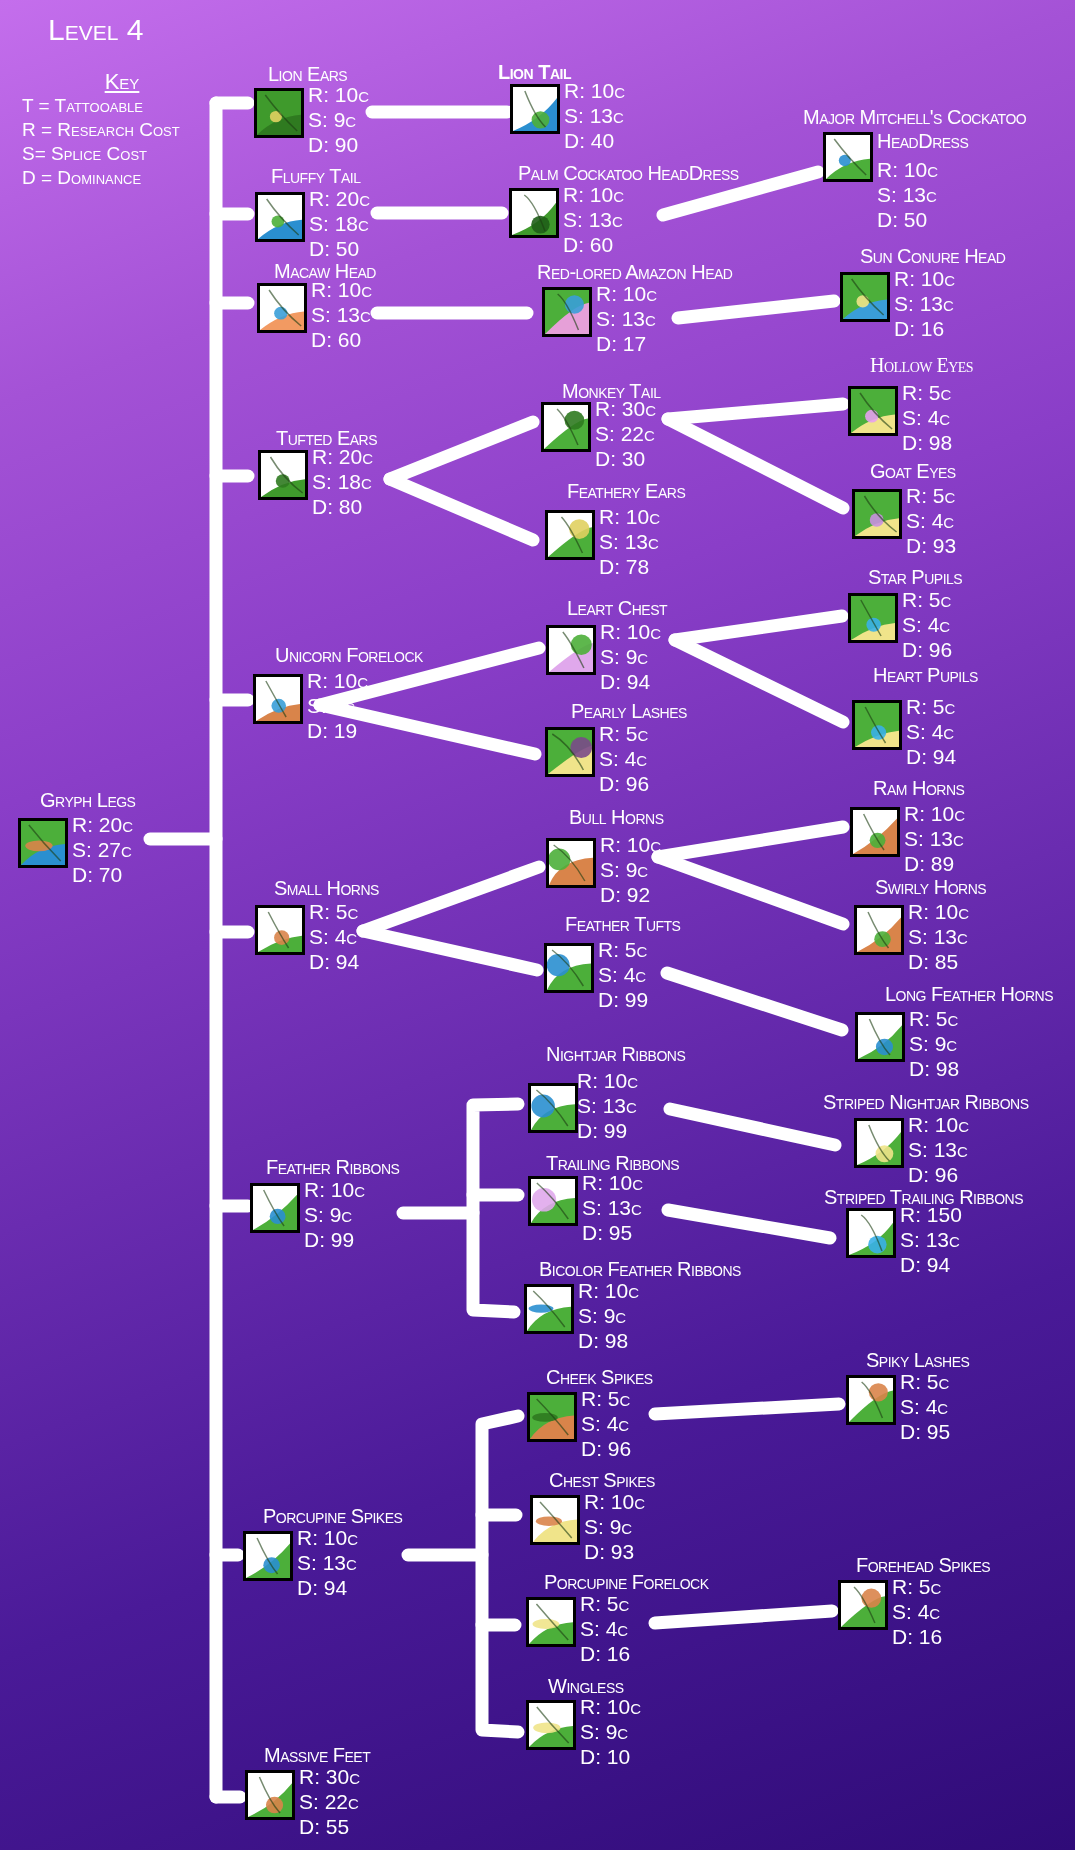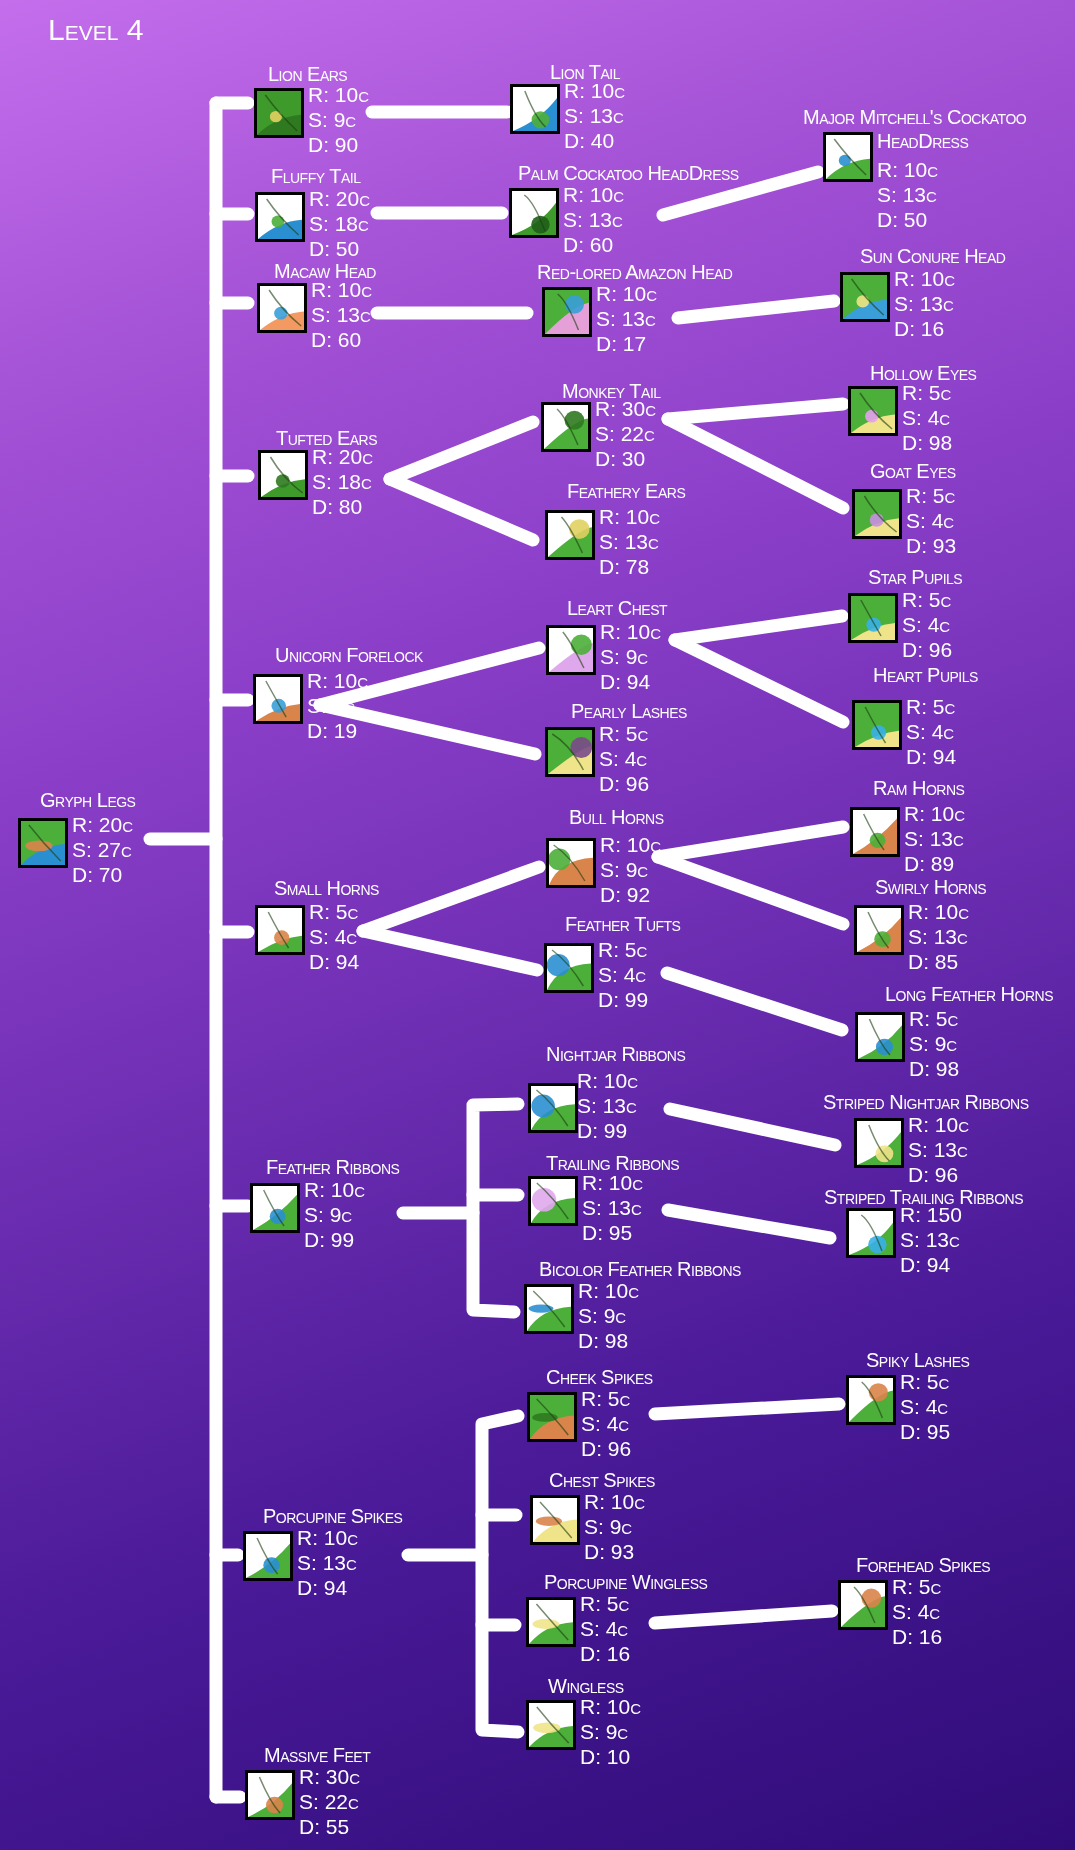--- a/index.html
+++ b/index.html
@@ -76,20 +76,27 @@
       <polyline points="408,1555 482,1555 482,1424 518,1416"></polyline>
       <polyline points="482,1515 516,1515"></polyline>
       <polyline points="482,1555 482,1625 515,1625"></polyline>
       <polyline points="482,1625 482,1730 518,1732"></polyline>
       <polyline points="655,1414 839,1404"></polyline>
       <polyline points="655,1623 832,1611"></polyline>
     </svg>
 
   <div class="level">Level 4</div>
 
+  <div class="key">
+    <div class="key-title">Key</div>
+    <div>T = Tattooable</div>
+    <div>R = Research Cost</div>
+    <div>S= Splice Cost</div>
+    <div>D = Dominance</div>
+  </div>
 
   <div id="nodes">
       <div class="node">
         <div class="name" style="left: 40px; top: 789px;">Gryph Legs</div>
         <div class="icon" style="left: 18px; top: 818px;"><svg width="44" height="44" viewBox="0 0 44 44" xmlns="http://www.w3.org/2000/svg">
     <rect width="44" height="44" fill="#4caf3a"></rect>
     <path d="M0 44 Q 17.94238683127572 24.845078875171467 44 23.071502057613166 L44 44 Z" fill="#2a8fd0"></path>
     <ellipse cx="17.94238683127572" cy="24.845078875171467" rx="13.719170096021948" ry="5.409739368998628" fill="#d9844a" opacity="0.9"></ellipse>
     <path d="M7.875385802469136 4 Q 22 21.977194787379972 39.722170781893006 40" stroke="#1d3d12" stroke-width="1.5" fill="none" opacity="0.6"></path>
   </svg></div>
@@ -219,21 +226,21 @@
     <ellipse cx="26.554423868312757" cy="32.02177640603567" rx="8.589849108367627" ry="8.280418381344308" fill="#d9844a" opacity="0.9"></ellipse>
     <path d="M11.463734567901234 4 Q 22 29.15389231824417 32.028189300411526 40" stroke="#1d3d12" stroke-width="1.5" fill="none" opacity="0.6"></path>
   </svg></div>
         <div class="stats" style="left: 299px; top: 1764px;">
           <div>R: 30c</div>
           <div>S: 22c</div>
           <div>D: 55</div>
         </div>
       </div>
       <div class="node">
-        <div class="name" style="left: 550px; top: 61px;">Lion Tail</div>
+        <div class="name" style="left: 498px; top: 61px; font-weight: bold;">Lion Tail</div>
         <div class="icon" style="left: 510px; top: 84px;"><svg width="44" height="44" viewBox="0 0 44 44" xmlns="http://www.w3.org/2000/svg">
     <rect width="44" height="44" fill="#ffffff"></rect>
     <path d="M0 44 Q 27.511316872427983 32.81918724279835 44 11.045610425240055 L44 44 Z" fill="#2a8fd0"></path>
     <ellipse cx="27.511316872427983" cy="32.81918724279835" rx="8.908813443072702" ry="8.599382716049384" fill="#4caf3a" opacity="0.9"></ellipse>
     <path d="M11.86243998628258 4 Q 22 29.95130315500686 32.506635802469134 40" stroke="#1d3d12" stroke-width="1.5" fill="none" opacity="0.6"></path>
   </svg></div>
         <div class="stats" style="left: 564px; top: 78px;">
           <div>R: 10c</div>
           <div>S: 13c</div>
           <div>D: 40</div>
@@ -415,21 +422,21 @@
     <ellipse cx="15.950925925925926" cy="23.185528120713307" rx="13.055349794238683" ry="4.745919067215364" fill="#d9844a" opacity="0.9"></ellipse>
     <path d="M7.045610425240055 4 Q 22 20.317644032921812 38.72644032921811 40" stroke="#1d3d12" stroke-width="1.5" fill="none" opacity="0.6"></path>
   </svg></div>
         <div class="stats" style="left: 584px; top: 1489px;">
           <div>R: 10c</div>
           <div>S: 9c</div>
           <div>D: 93</div>
         </div>
       </div>
       <div class="node">
-        <div class="name" style="left: 544px; top: 1571px;">Porcupine Wingless</div>
+        <div class="name" style="left: 544px; top: 1571px;">Porcupine Forelock</div>
         <div class="icon" style="left: 526px; top: 1597px;"><svg width="44" height="44" viewBox="0 0 44 44" xmlns="http://www.w3.org/2000/svg">
     <rect width="44" height="44" fill="#ffffff"></rect>
     <path d="M0 44 Q 16.907818930041152 23.982938957475994 44 22.209362139917694 L44 44 Z" fill="#4caf3a"></path>
     <ellipse cx="16.907818930041152" cy="23.982938957475994" rx="13.374314128943759" ry="5.064883401920439" fill="#f0e48a" opacity="0.9"></ellipse>
     <path d="M7.4443158436214 4 Q 22 21.1150548696845 39.20488683127572 40" stroke="#1d3d12" stroke-width="1.5" fill="none" opacity="0.6"></path>
   </svg></div>
         <div class="stats" style="left: 580px; top: 1591px;">
           <div>R: 5c</div>
           <div>S: 4c</div>
           <div>D: 16</div>
@@ -472,21 +479,21 @@
     <ellipse cx="19.77849794238683" cy="26.375171467764062" rx="6.331207133058985" ry="6.021776406035665" fill="#f0e48a" opacity="0.9"></ellipse>
     <path d="M8.640432098765432 4 Q 22 23.507287379972567 40.64022633744856 40" stroke="#1d3d12" stroke-width="1.5" fill="none" opacity="0.6"></path>
   </svg></div>
         <div class="stats" style="left: 894px; top: 266px;">
           <div>R: 10c</div>
           <div>S: 13c</div>
           <div>D: 16</div>
         </div>
       </div>
       <div class="node">
-        <div class="name" style="left: 870px; top: 362px;">Hollow Eyes</div>
+        <div class="name" style="left: 870px; top: 354px; font-family: Liberation Serif, serif;">Hollow Eyes</div>
         <div class="icon" style="left: 848px; top: 386px;"><svg width="44" height="44" viewBox="0 0 44 44" xmlns="http://www.w3.org/2000/svg">
     <rect width="44" height="44" fill="#4caf3a"></rect>
     <path d="M0 44 Q 20.735390946502058 27.17258230452675 44 25.399005486968452 L44 44 Z" fill="#f0e48a"></path>
     <ellipse cx="20.735390946502058" cy="27.17258230452675" rx="6.650171467764061" ry="6.34074074074074" fill="#e6a0f0" opacity="0.9"></ellipse>
     <path d="M9.039137517146777 4 Q 22 24.304698216735254 41.118672839506175 40" stroke="#1d3d12" stroke-width="1.5" fill="none" opacity="0.6"></path>
   </svg></div>
         <div class="stats" style="left: 902px; top: 380px;">
           <div>R: 5c</div>
           <div>S: 4c</div>
           <div>D: 98</div>

